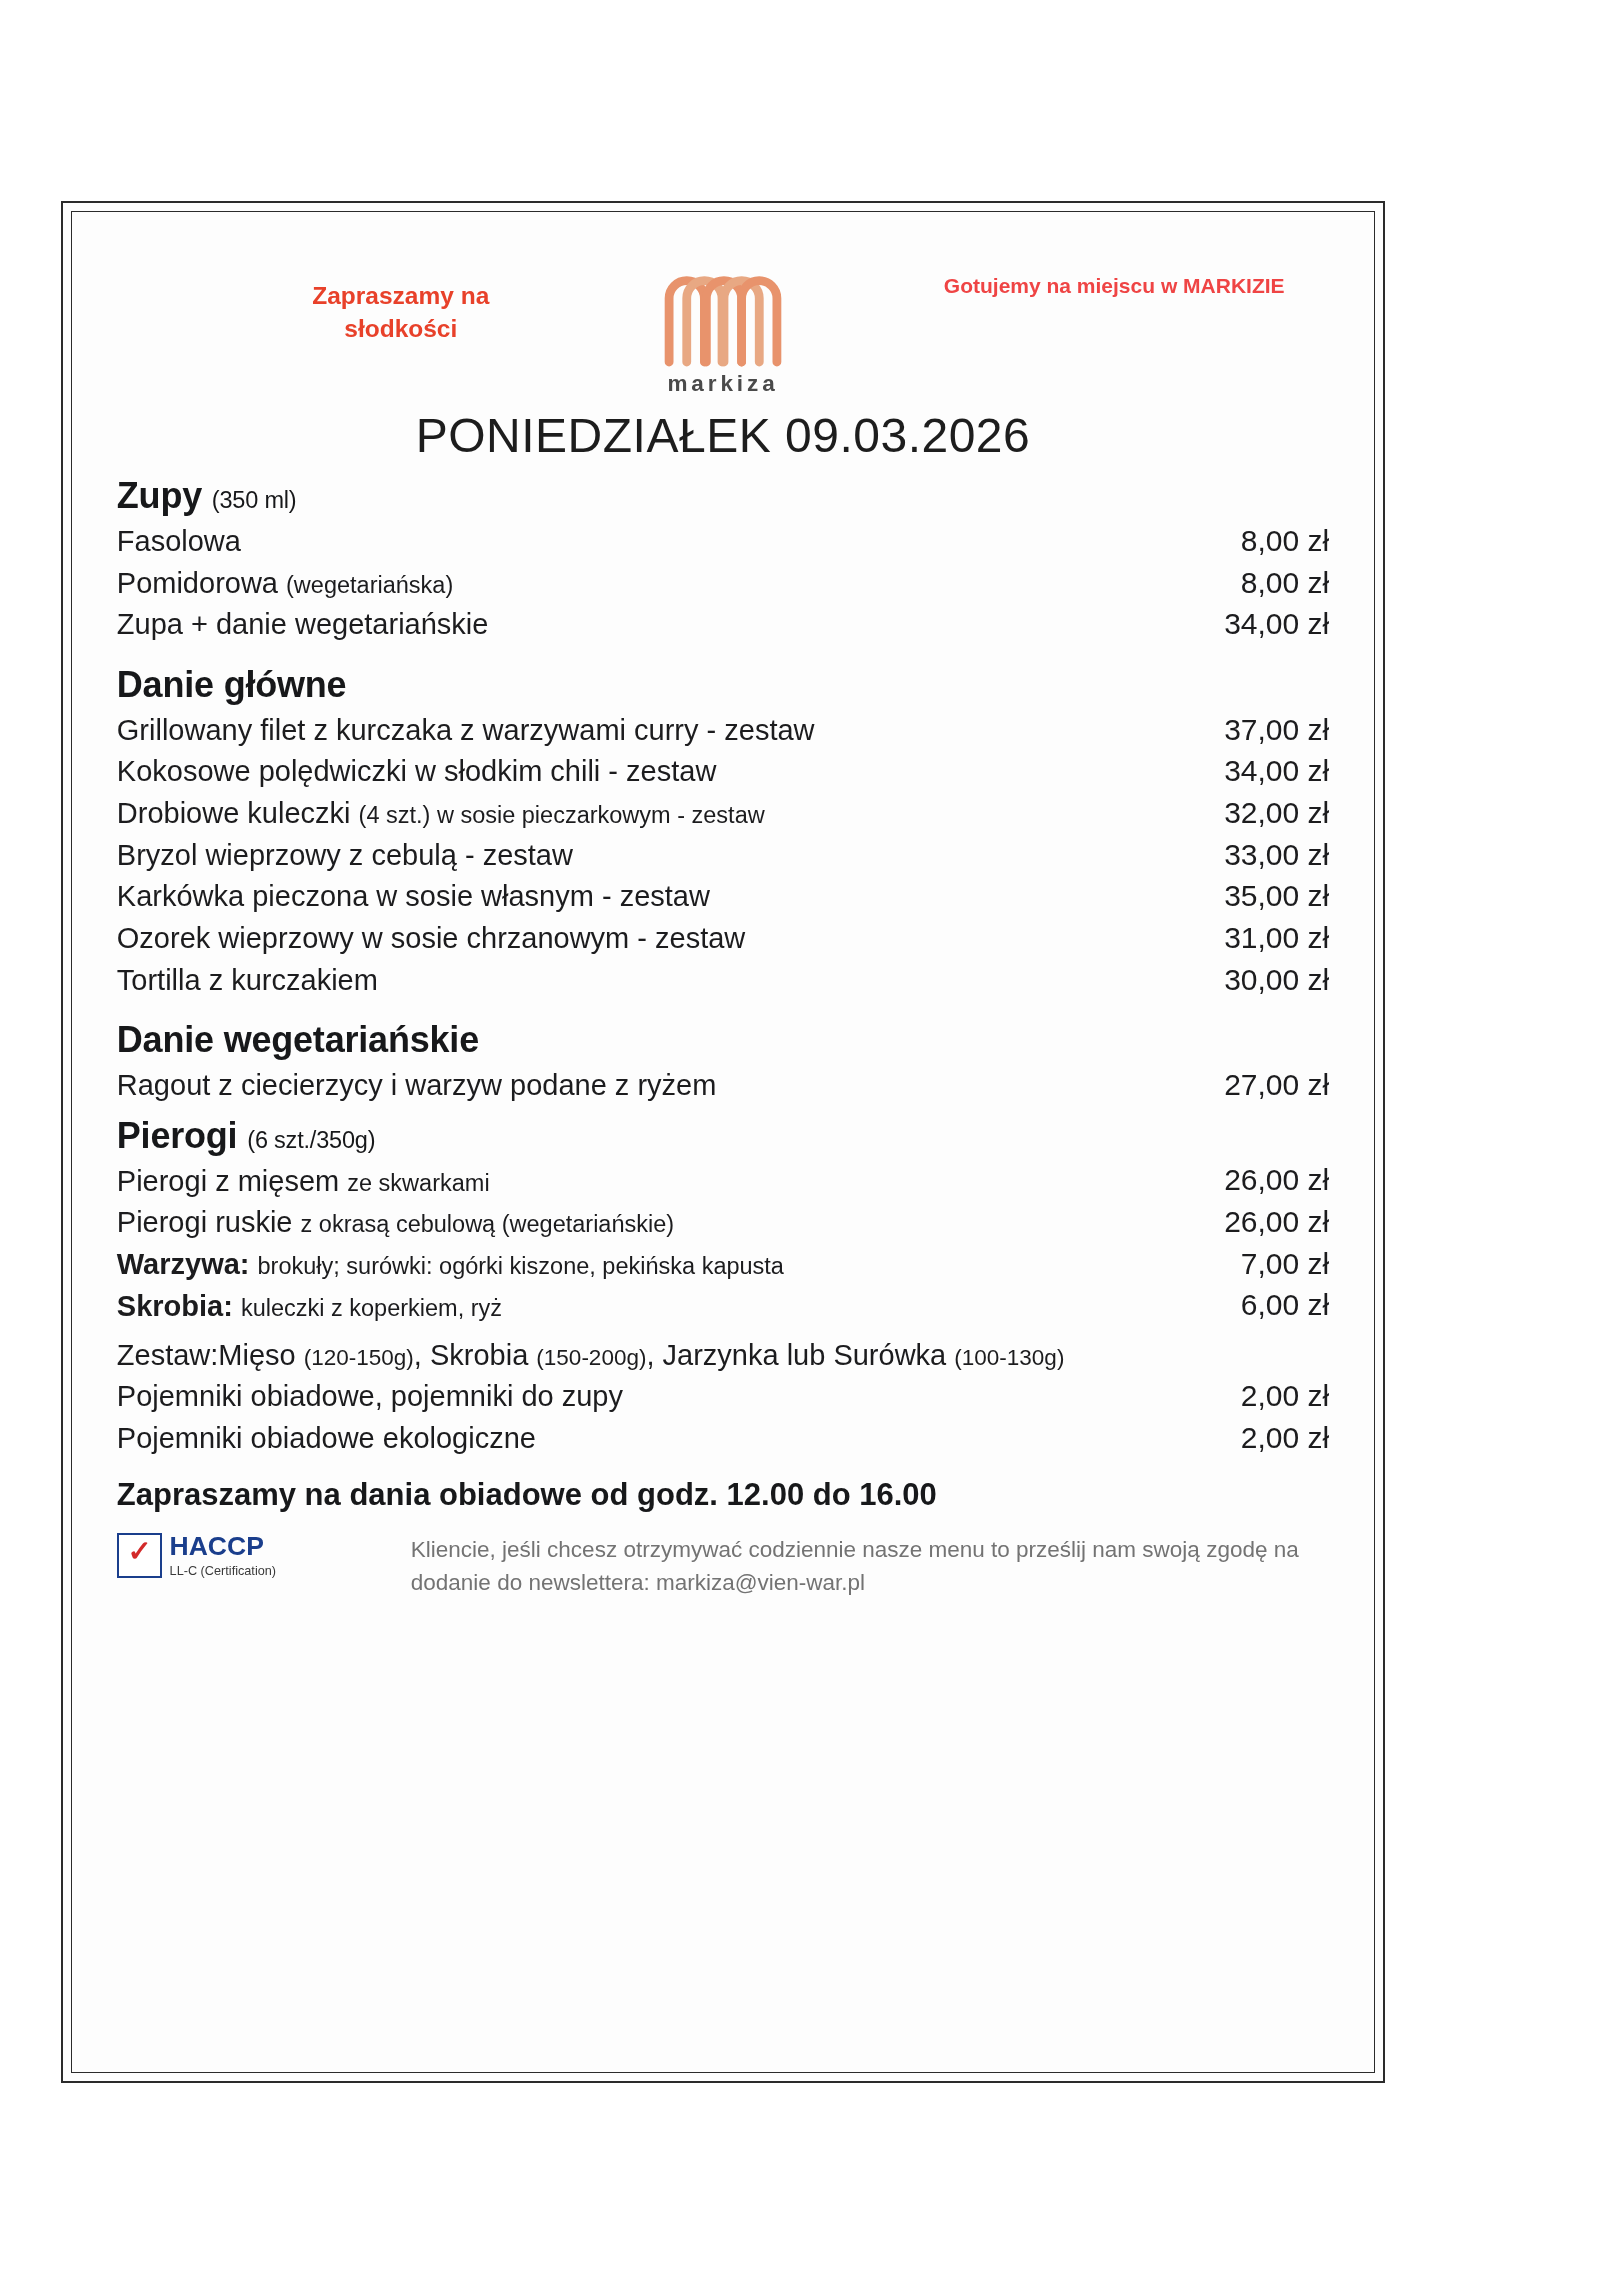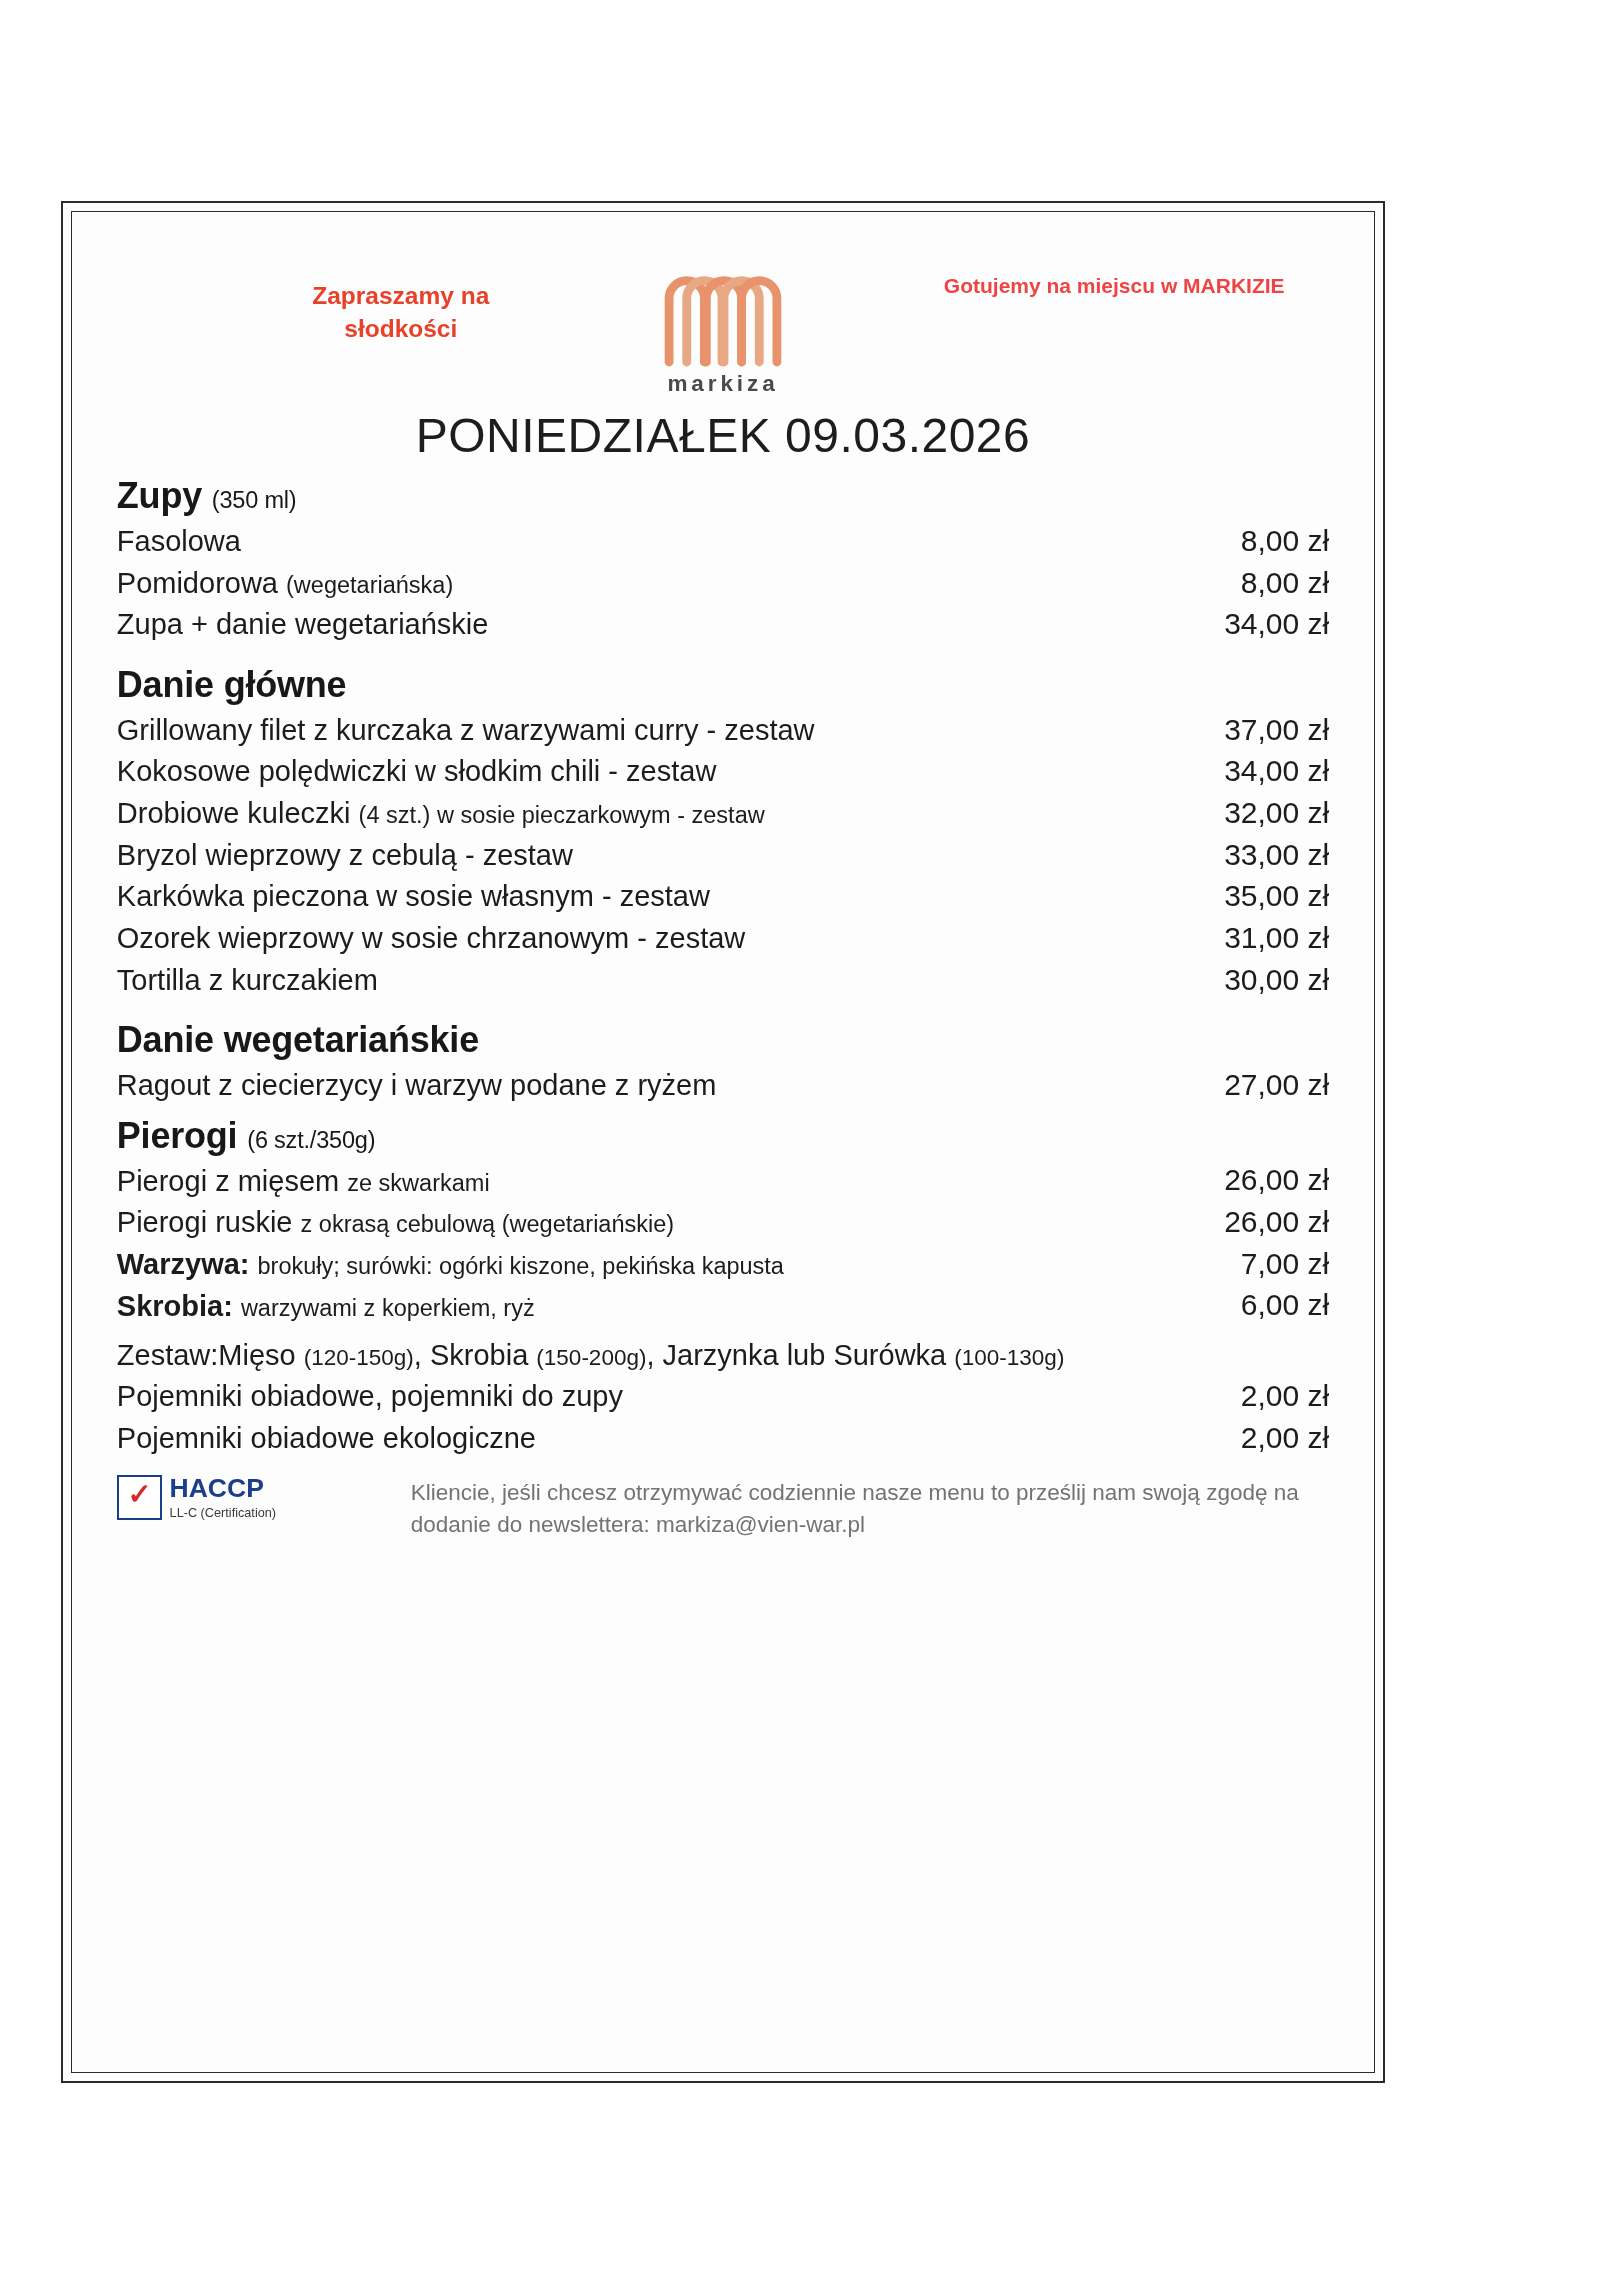--- a/index.html
+++ b/index.html
@@ -294,41 +294,42 @@
       <div class="row">
         <span class="name">
           <span class="b">Warzywa:</span>
           <span class="sm">brokuły; surówki: ogórki kiszone, pekińska kapusta</span>
         </span>
         <span class="price">7,00 zł</span>
       </div>
       <div class="row">
         <span class="name">
           <span class="b">Skrobia:</span>
-          <span class="sm">warzywami z koperkiem, ryż</span>
+          <span class="sm">kuleczki z koperkiem, ryż</span>
         </span>
         <span class="price">6,00 zł</span>
       </div>
 
       <div class="note">
         <span>Zestaw:Mięso</span>
         <span class="sm">(120-150g)</span><span>, Skrobia</span>
         <span class="sm">(150-200g)</span><span>, Jarzynka lub Surówka</span>
         <span class="sm">(100-130g)</span>
       </div>
 
       <div class="row">
         <span class="name">Pojemniki obiadowe, pojemniki do zupy</span>
         <span class="price">2,00 zł</span>
       </div>
       <div class="row">
         <span class="name">Pojemniki obiadowe ekologiczne</span>
         <span class="price">2,00 zł</span>
       </div>
 
+      <div class="closing">Zapraszamy na dania obiadowe od godz. 12.00 do 16.00</div>
 
       <div class="footer">
         <div class="haccp">
           <div class="haccp-badge">
             <span class="tick">✓</span>
           </div>
           <div class="haccp-text">
             <div class="t1">HACCP</div>
             <div class="t2">LL-C (Certification)</div>
           </div>

